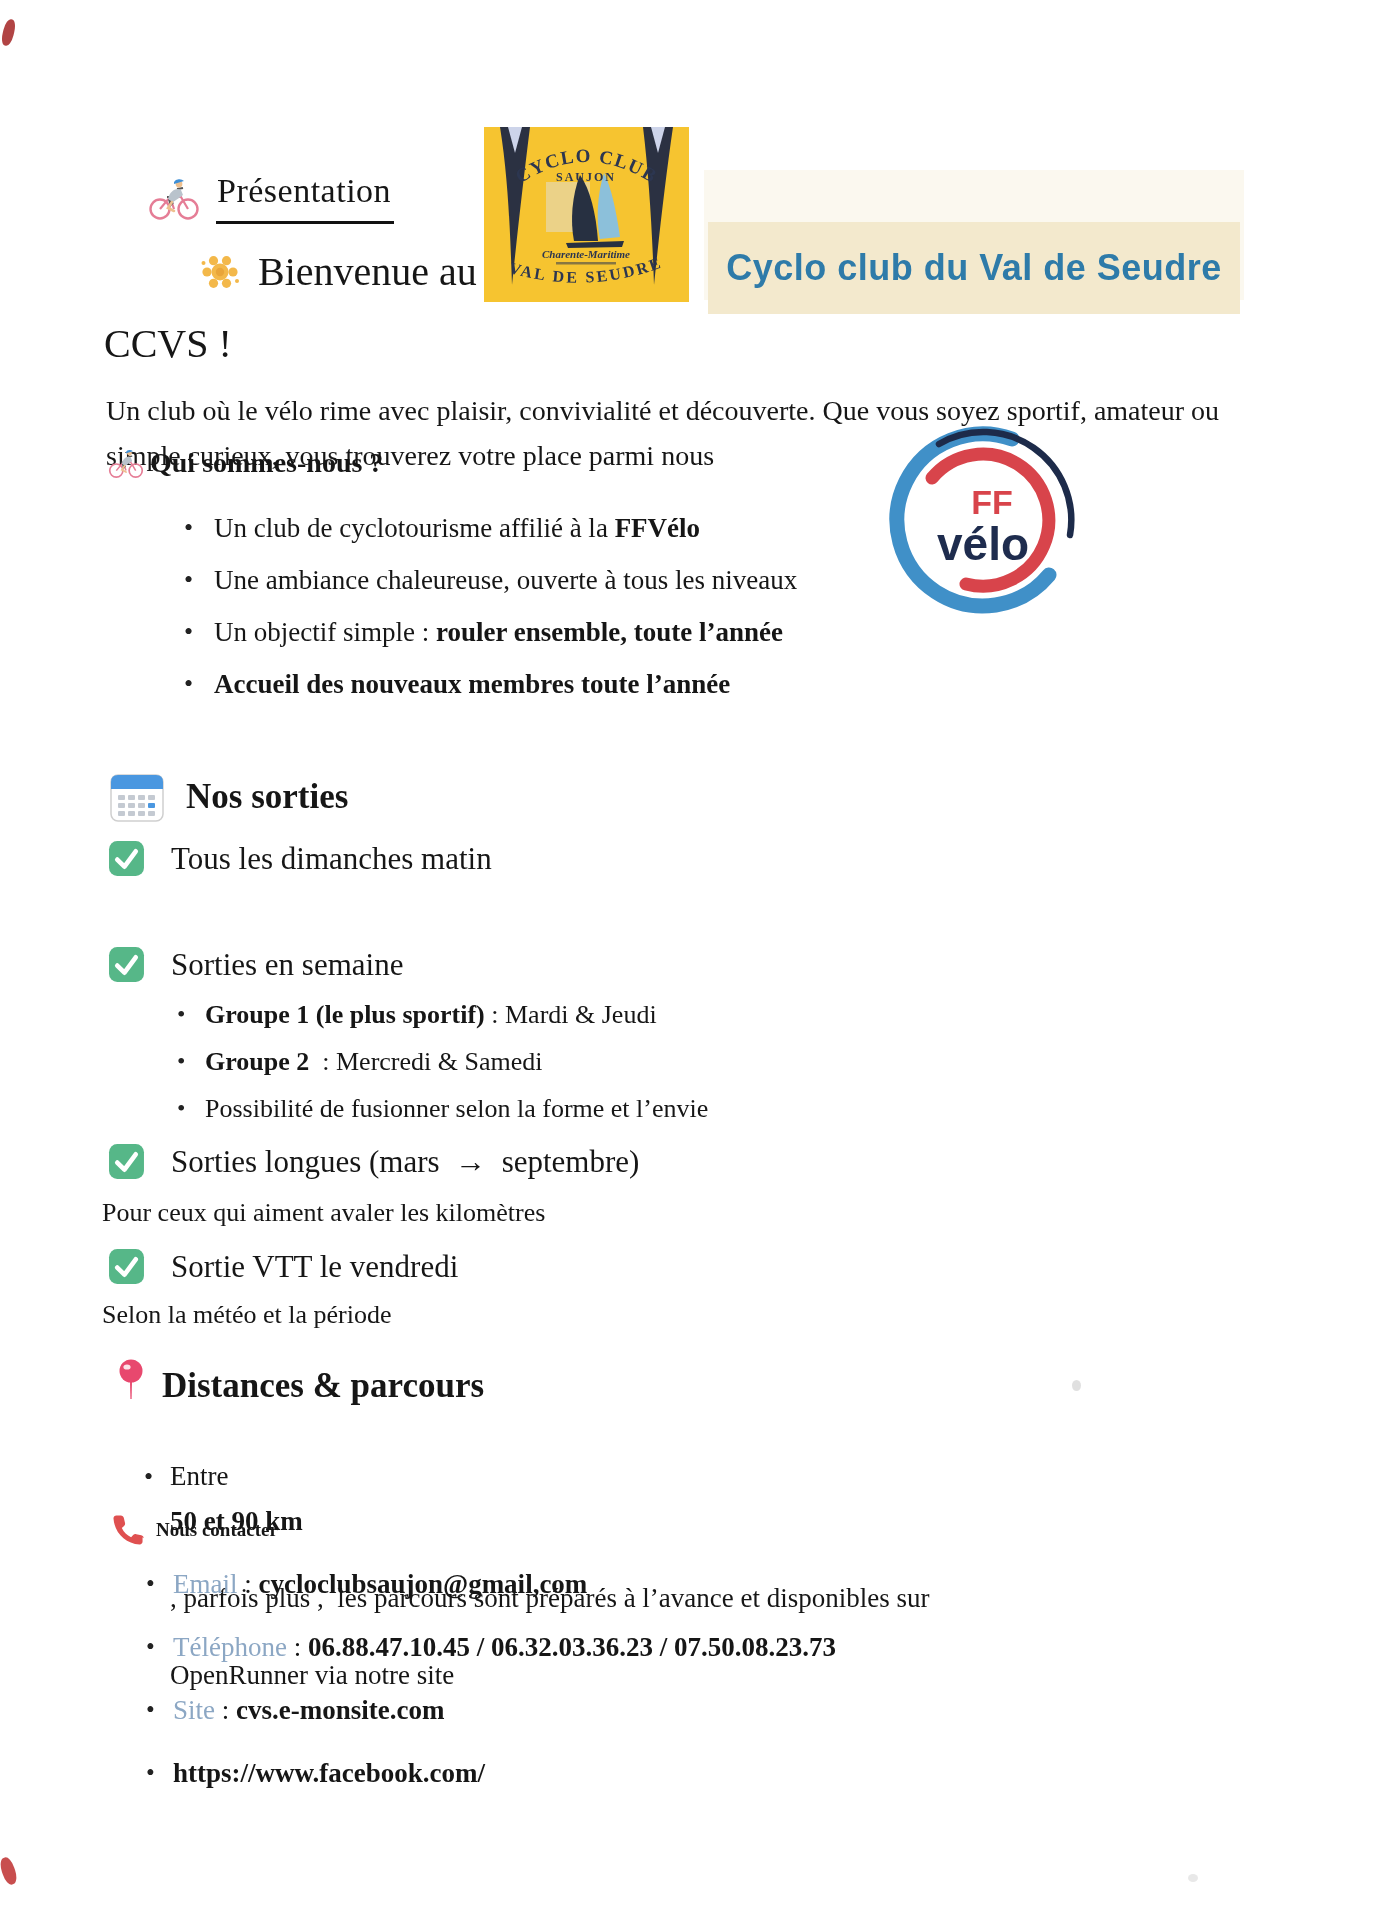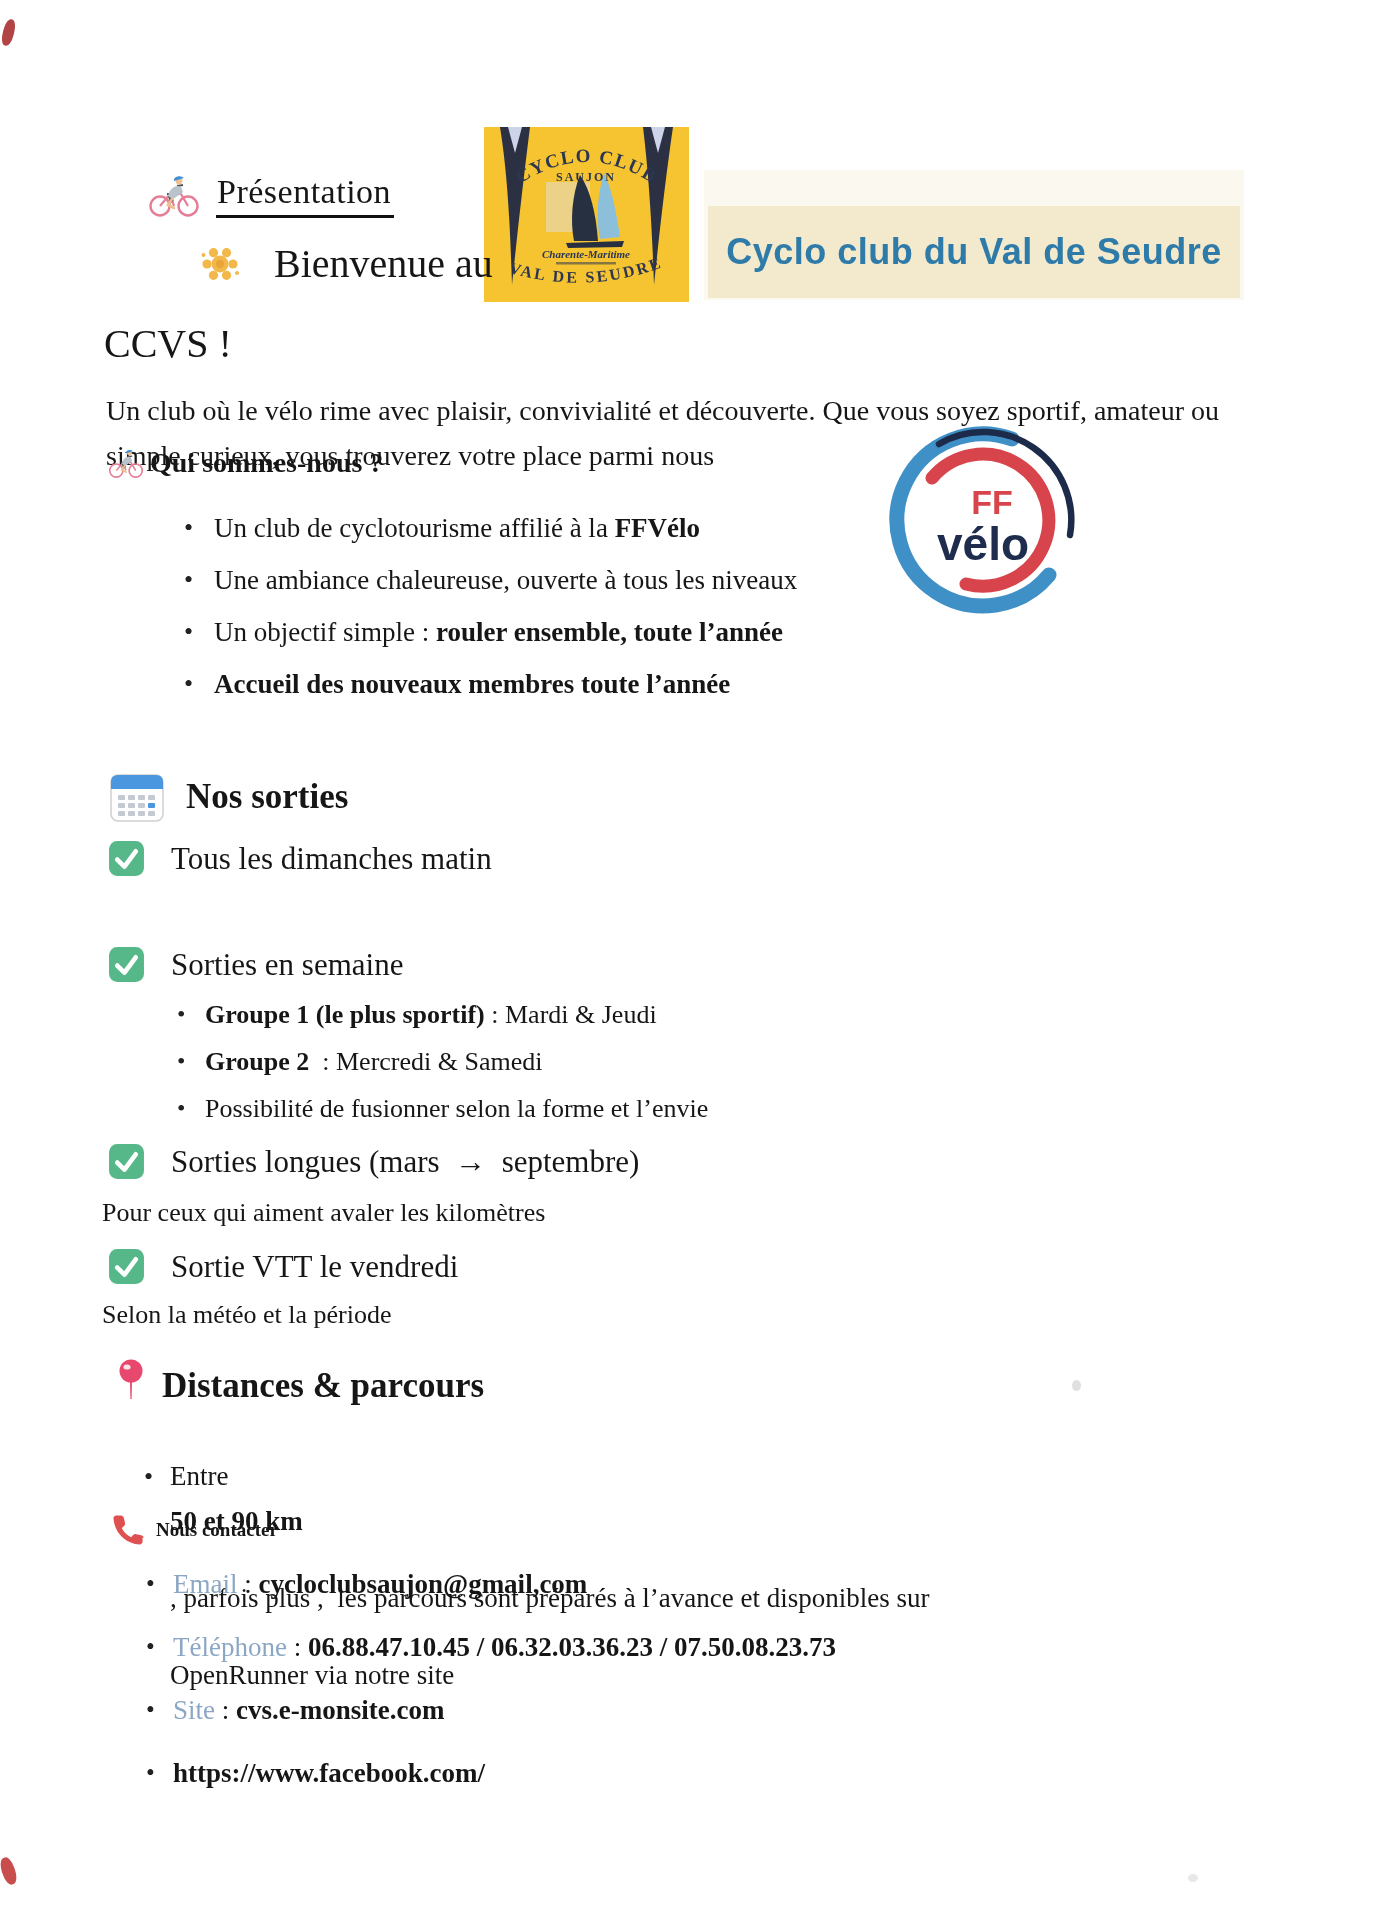--- a/index.html
+++ b/index.html
@@ -4,21 +4,21 @@
 <style>
   html,body{margin:0;padding:0;background:#ffffff;}
   .page{
     position:relative;width:1397px;height:1920px;background:#ffffff;
     font-family:"Liberation Serif", serif;color:#161616;overflow:hidden;
   }
   .abs{position:absolute;}
   .row{display:flex;align-items:center;}
   .ic{display:inline-block;flex:none;}
   
-  .title-underline{font-size:34px;border-bottom:3px solid #121212;padding:0 3px 4px 1px;letter-spacing:.5px;}
+  .title-underline{font-size:34px;border-bottom:3px solid #121212;padding:0 3px 11px 1px;letter-spacing:.5px;}
   .h1{font-size:40px;}
   .h2{font-size:35px;font-weight:bold;}
   .h3{font-size:31px;}
   .bold{font-weight:bold;}
   
   .intro span{display:block;font-size:28px;line-height:45px;}
   
   .blist .bitem{position:relative;font-size:27px;line-height:32px;margin-bottom:20px;}
   .blist .bitem::before{content:"•";position:absolute;left:-30px;top:0;font-size:26px;color:#222;}
   .glist .bitem{position:relative;font-size:26px;line-height:31px;margin-bottom:16px;}
@@ -29,21 +29,21 @@
   .dbullet{position:relative;width:1110px;font-size:27px;line-height:45px;}
   .dbullet::before{content:"•";position:absolute;left:-26px;top:0;font-size:26px;color:#222;}
   .dbullet span{display:block;margin-top:32px;}
   
   .clist .citem{position:relative;font-size:27px;line-height:32px;margin-bottom:31px;}
   .clist .citem::before{content:"•";position:absolute;left:-27px;top:0;font-size:25px;color:#222;}
   .clabel{color:#8ca7c4;}
   .cval{font-weight:bold;}
   
   .banner-halo{background:#fbf8ef;}
-  .banner{background:#f3e9cd;display:flex;align-items:center;justify-content:center;}
+  .banner{background:#f3e9cd;display:flex;align-items:center;justify-content:center;margin-top:16px;}
   .banner span{font-family:"Liberation Sans", sans-serif;font-weight:bold;font-size:36px;color:#2e7ba9;letter-spacing:.5px;}
   
   .mark{position:absolute;}
   .mark-tl{left:3px;top:19px;width:11px;height:27px;background:#a83030;border-radius:45%;transform:rotate(14deg);opacity:.9;}
   .mark-bl{left:2px;top:1857px;width:13px;height:28px;background:#c23b3b;border-radius:45%;transform:rotate(-18deg);opacity:.9;}
   .mark-r{left:1072px;top:1380px;width:9px;height:11px;background:#c6c6c6;border-radius:50%;opacity:.55;}
   .mark-br{left:1188px;top:1874px;width:10px;height:8px;background:#d2d2d2;border-radius:50%;opacity:.5;}
 </style>
 </head>
 <body>
@@ -148,21 +148,21 @@
         <textPath href="#varc" startOffset="50%" text-anchor="middle">VAL DE SEUDRE</textPath>
       </text>
     </svg>
   </div>
 
   <div class="abs banner-halo" style="left:704px;top:170px;width:540px;height:130px"></div>
   <div class="abs banner" style="left:708px;top:206px;width:532px;height:92px">
     <span>Cyclo club du Val de Seudre</span>
   </div>
 
-  <div class="abs row" style="left:198px;top:240px;gap:32px">
+  <div class="abs row" style="left:198px;top:248px;gap:16px">
     <svg class="ic" width="44" height="44">
         <use href="#sym-spark"></use>
       </svg>
     <span class="h1">Bienvenue au</span>
   </div>
   <div class="abs h1" style="left:104px;top:320px">CCVS !</div>
 
   <div class="abs intro" style="left:106px;top:388px;width:1180px">
     <span>Un club où le vélo rime avec plaisir, convivialité et découverte. Que vous soyez sportif, amateur ou</span>
     <span>simple curieux, vous trouverez votre place parmi nous</span>

